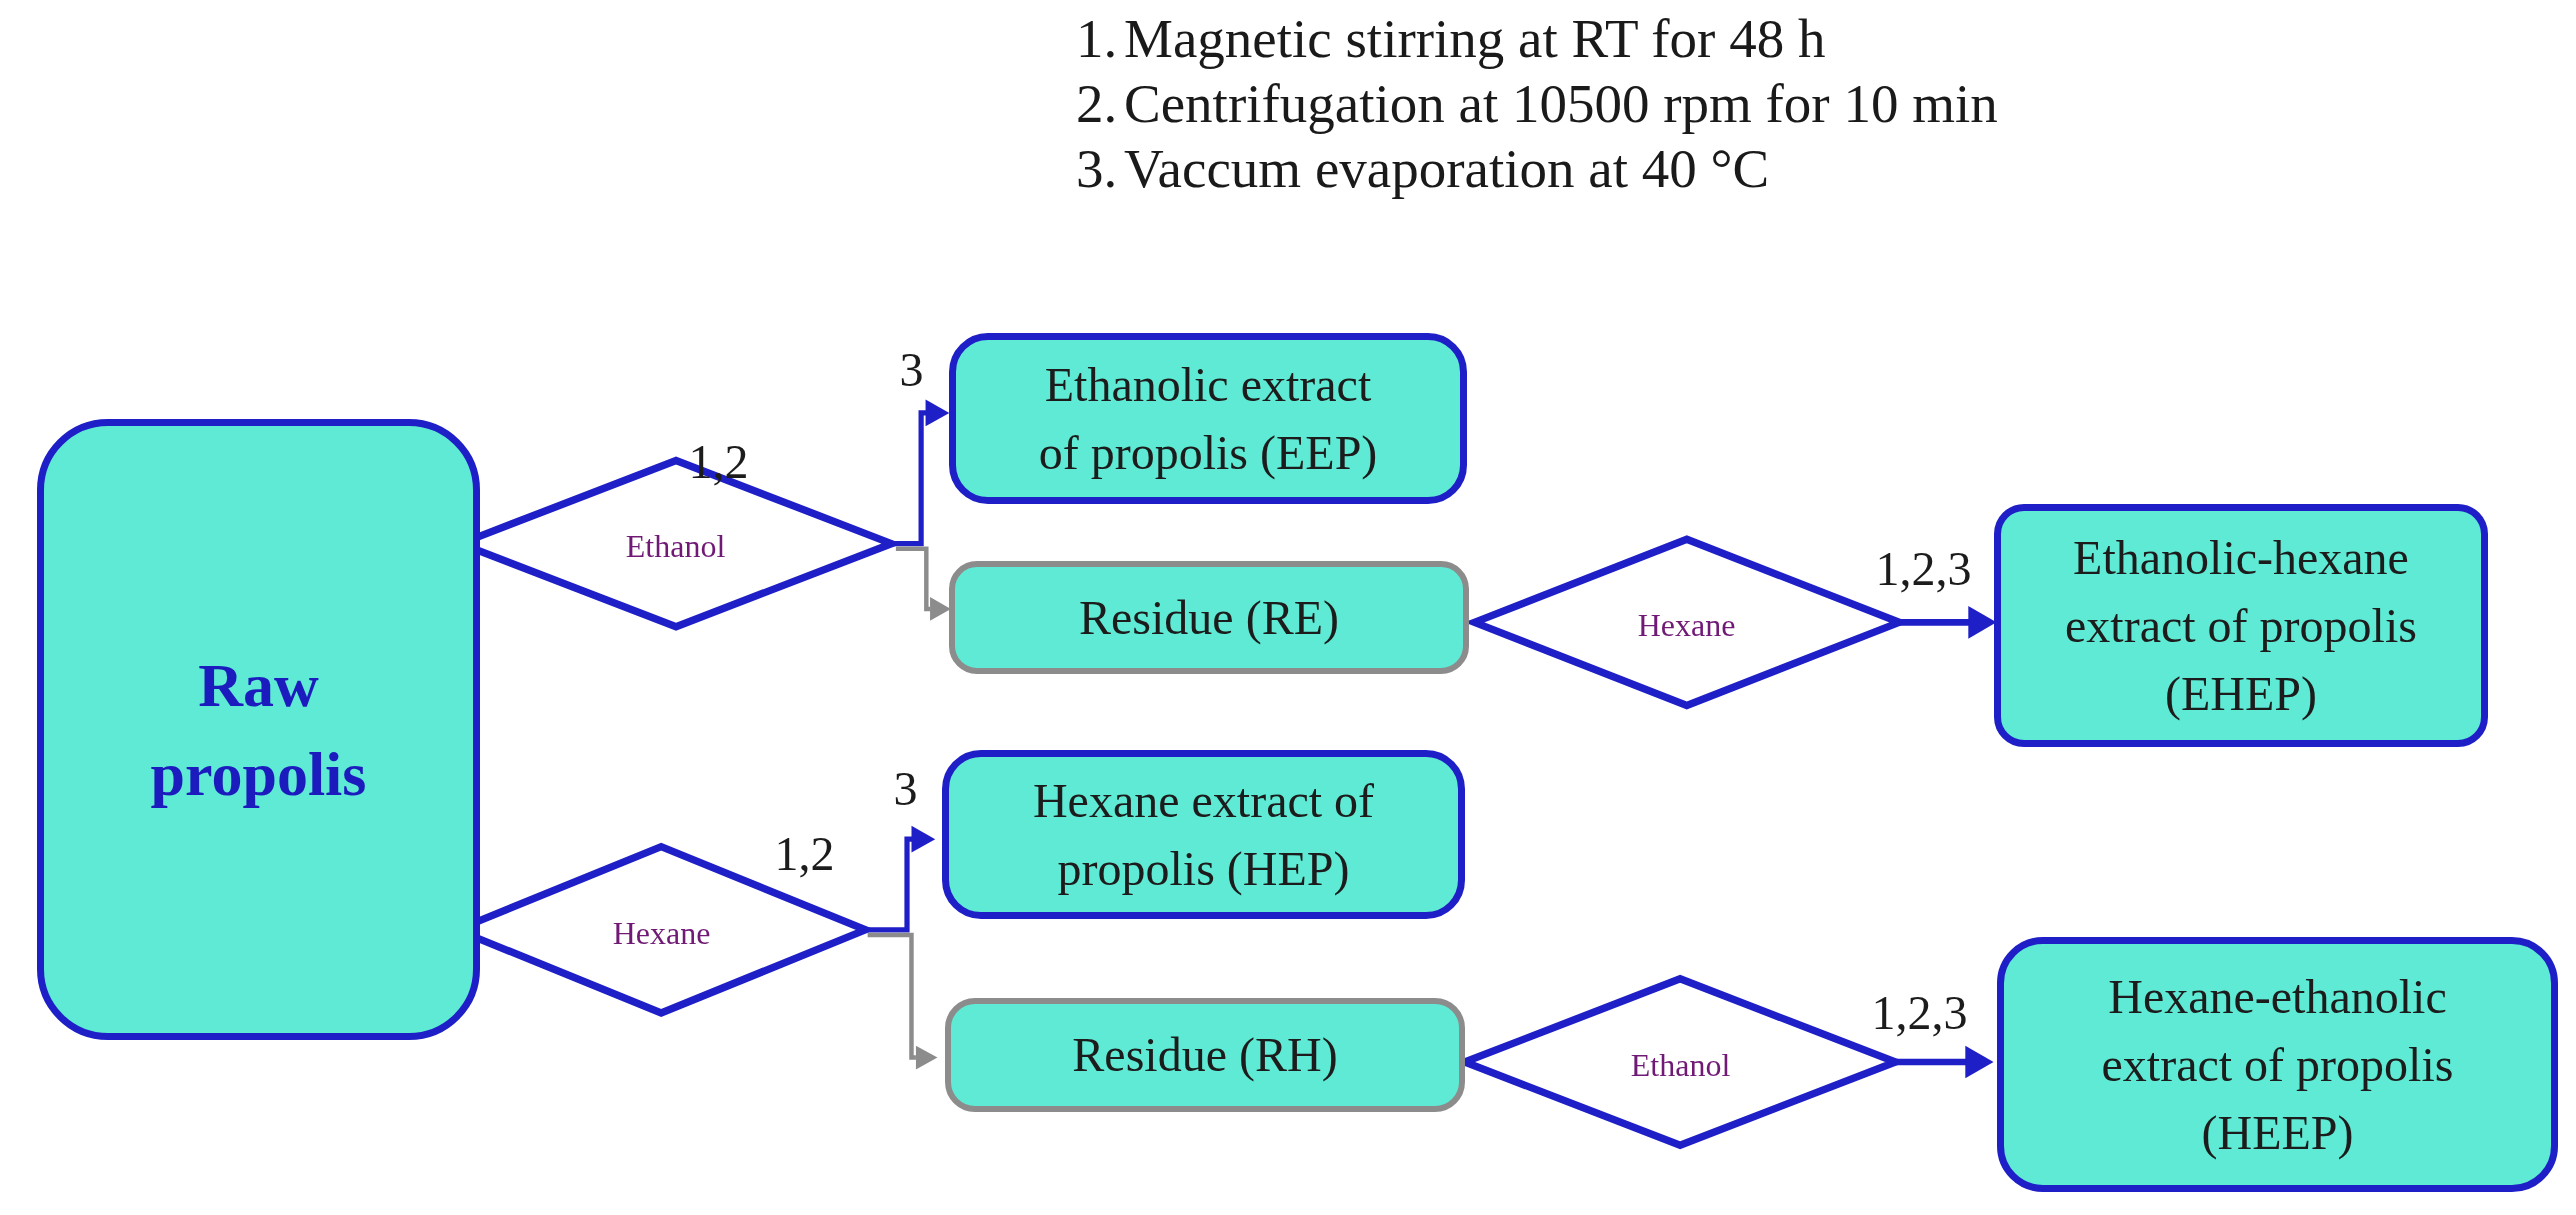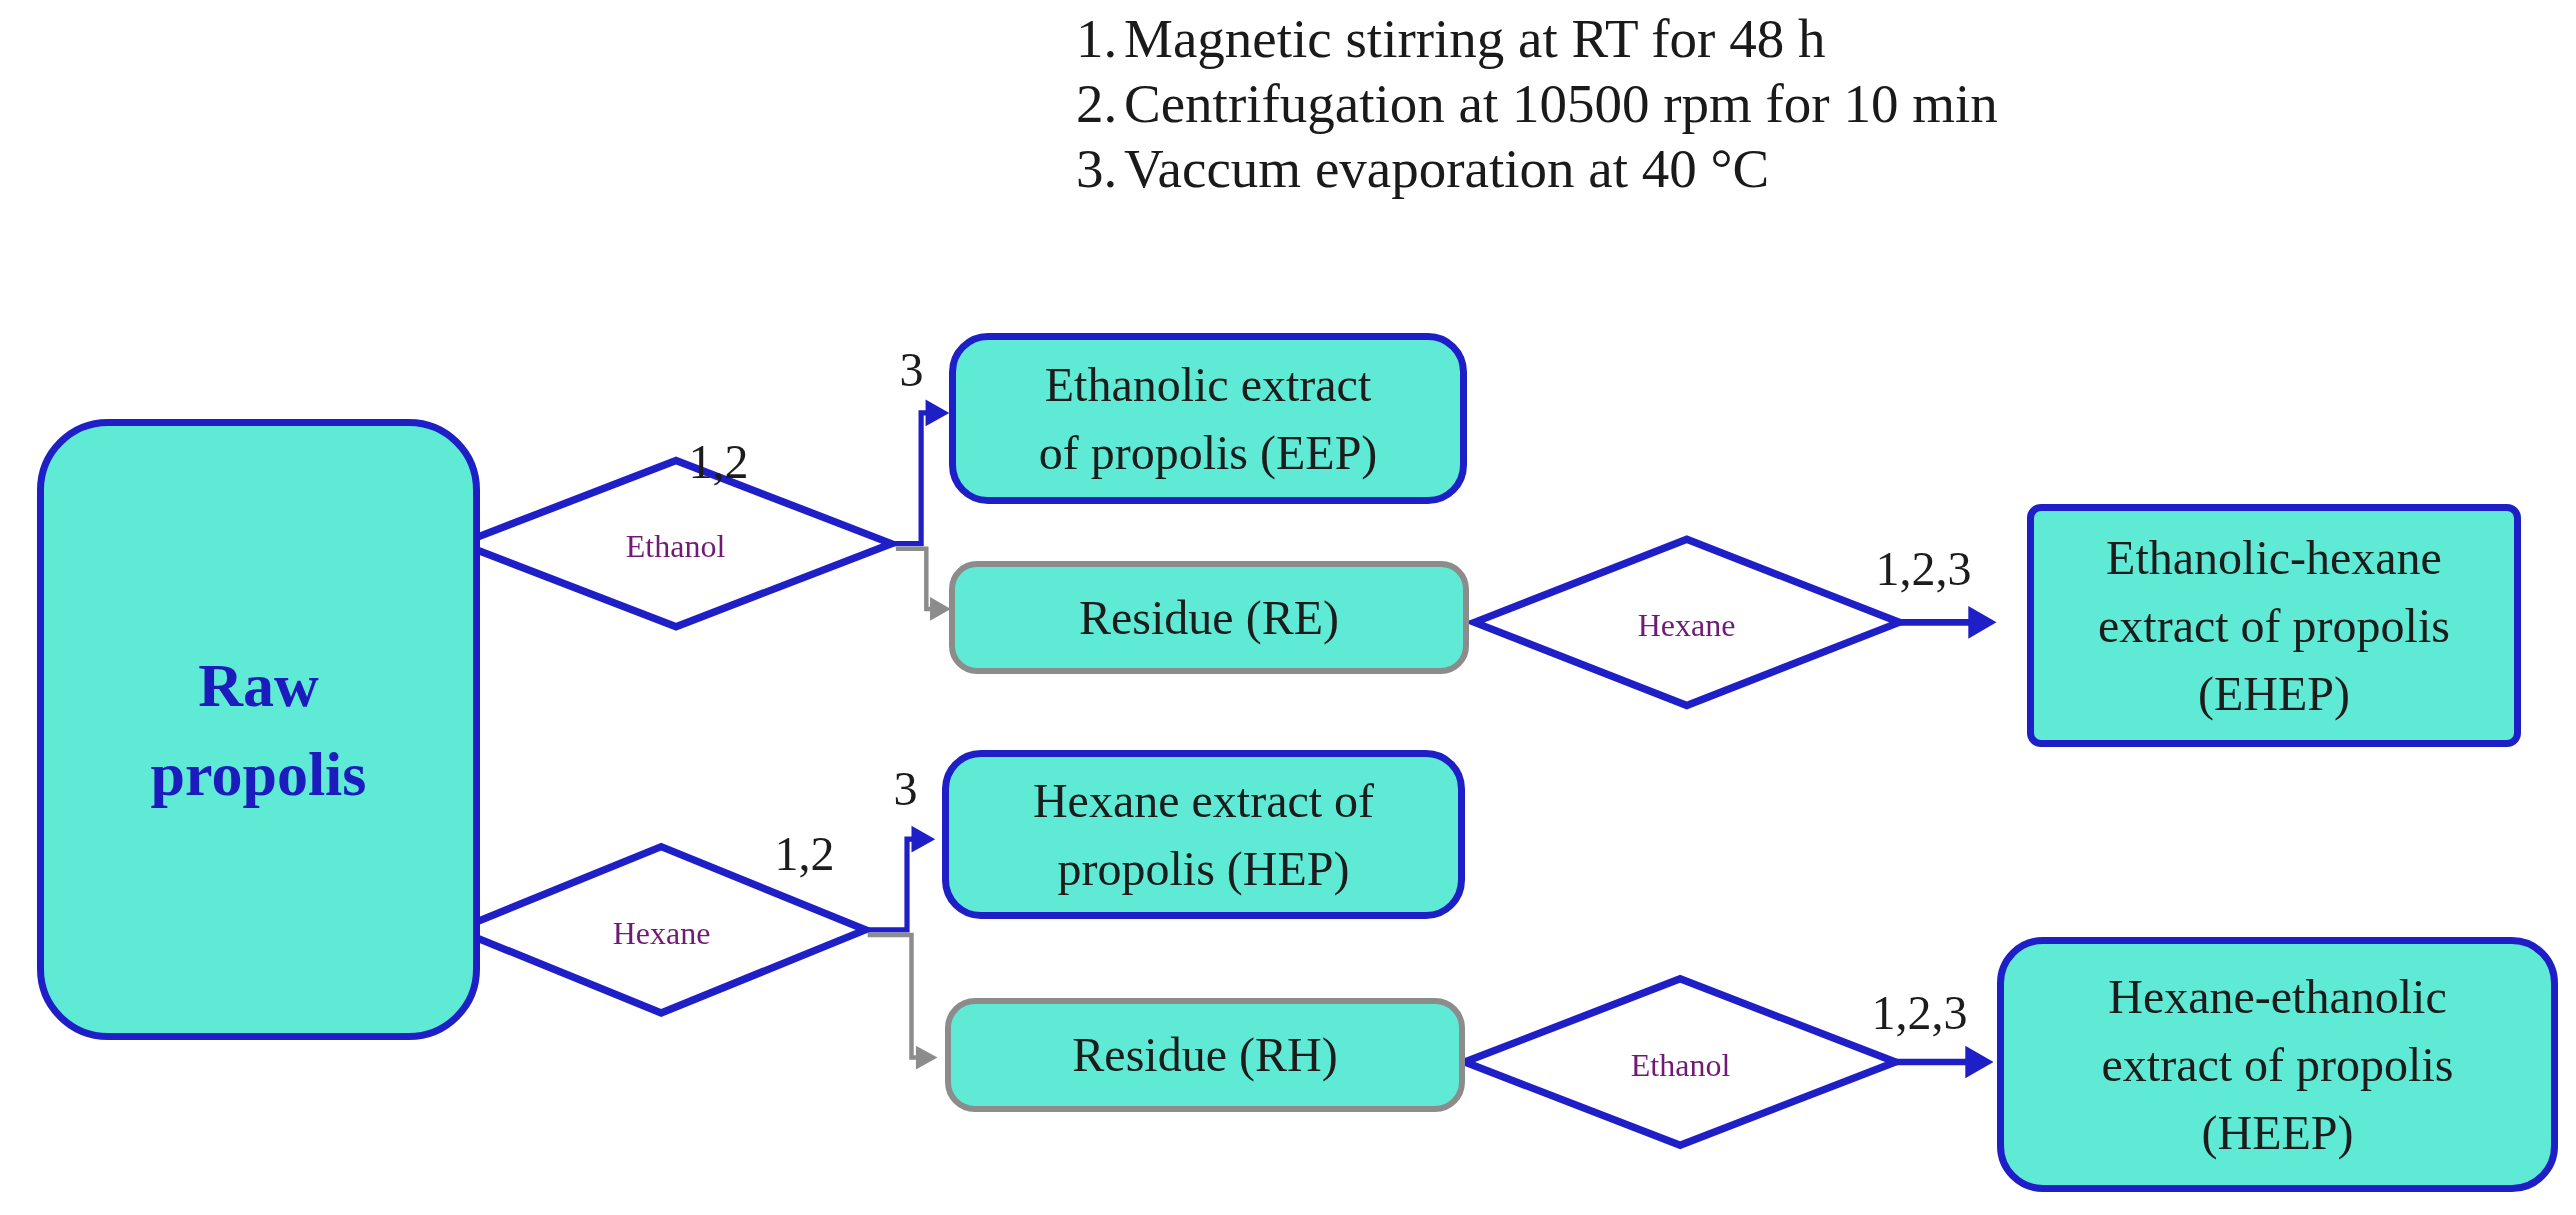--- a/index.html
+++ b/index.html
@@ -95,21 +95,21 @@
 
   <div class="node blue-border" style="left:949px;top:333px;width:518px;height:171px;border-radius:39px;">
     <div class="node-line">Ethanolic extract</div>
     <div class="node-line">of propolis (EEP)</div>
   </div>
 
   <div class="node gray-border" style="left:949px;top:561px;width:520px;height:113px;border-radius:28px;">
     <div class="node-line">Residue (RE)</div>
   </div>
 
-  <div class="node blue-border" style="left:1994px;top:504px;width:494px;height:243px;border-radius:14px;margin-left:33px;">
+  <div class="node blue-border" style="left:1994px;top:504px;width:494px;height:243px;border-radius:30px;">
     <div class="node-line">Ethanolic-hexane</div>
     <div class="node-line">extract of propolis</div>
     <div class="node-line">(EHEP)</div>
   </div>
 
   <div class="node blue-border" style="left:942px;top:750px;width:523px;height:169px;border-radius:39px;">
     <div class="node-line">Hexane extract of</div>
     <div class="node-line">propolis (HEP)</div>
   </div>
 

